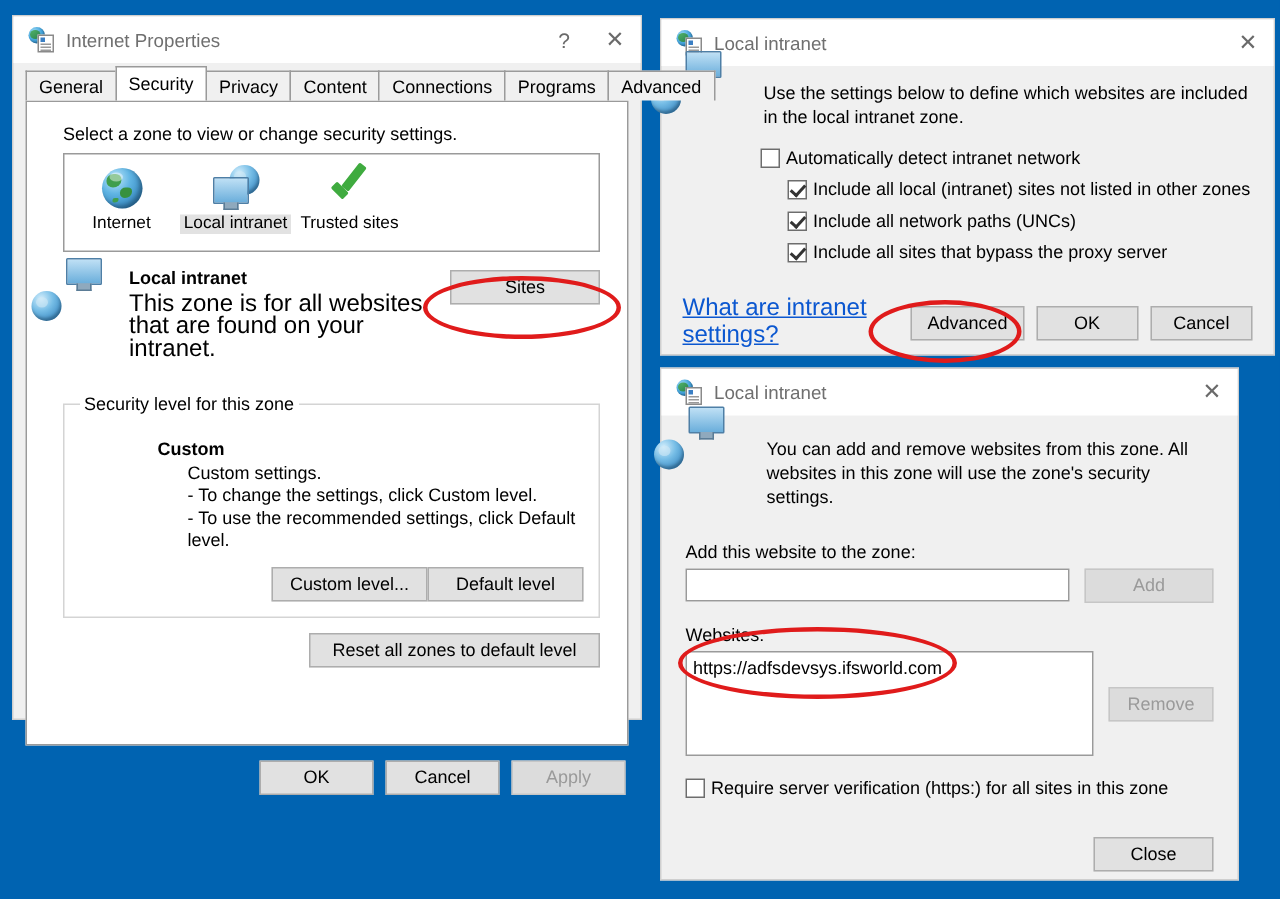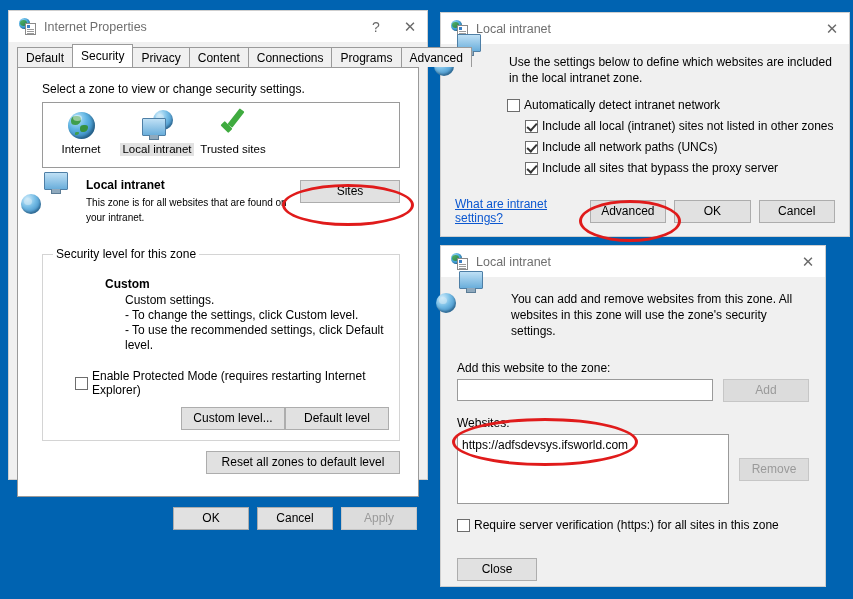--- a/index.html
+++ b/index.html
@@ -215,21 +215,21 @@
     box-shadow: 0 0 0 1px #a81c1c;
   }
 
   
   .zone-detail {
     display:flex; margin: 10px 18px 0 24px; position:relative;
   }
   .zone-detail .zd-ico { width: 44px; padding-top: 16px; }
   .zone-detail .zd-text { flex: 1; }
   .zd-title { font-weight: bold; font-size: 12px; margin-bottom: 3px; }
-  .zd-desc { font-size: 10px; line-height: 15px; }
+  .zd-desc { font-size: 16px; line-height: 15px; }
 
   .btn {
     border: 1px solid #adadad;
     background: #e1e1e1;
     font-family: "Liberation Sans", sans-serif;
     font-size: 12px;
     color: #000;
     padding: 3px 10px;
     text-align: center;
     box-sizing: border-box;
@@ -259,21 +259,21 @@
   .level-btns { display:flex; justify-content:flex-end; gap:0; margin-top:10px; }
   .reset-row { display:flex; justify-content:flex-end; margin: 10px 18px 0 24px; }
 
   .dlg-footer { display:flex; justify-content:flex-end; gap:8px; margin: 10px 10px 0 0; }
 
   
   .body-pad { padding: 10px 14px 10px 14px; }
   .info-row { display:flex; gap:12px; }
   .info-row .info-ico { width:42px; flex:none; padding-top:2px; }
   .info-row .info-text { font-size:12px; line-height:16px; }
-  .link { color:#0b57d0; text-decoration: underline; font-size:12px; }
+  .link { color:#0b57d0; text-decoration: underline; font-size:16px; }
 
   .field-label { font-size:12px; margin-bottom:4px; }
   .textinput {
     border:1px solid #9a9a9a; background:#fff; height:22px;
     box-sizing:border-box; font-size:12px; padding:3px 4px;
   }
   .listbox {
     border:1px solid #9a9a9a; background:#fff;
     box-sizing:border-box; font-size:12px; padding:3px 4px;
   }
@@ -297,21 +297,21 @@
       <span class="globe"></span>
         <span class="sheet"></span>
     </span>
     <span class="title-text">Internet Properties</span>
     <span class="spacer"></span>
     <span class="tb-btn">?</span>
     <span class="tb-btn close">✕</span>
   </div>
 
   <div class="tabstrip">
-    <div class="tab">Default</div>
+    <div class="tab">General</div>
     <div class="tab active">Security</div>
     <div class="tab">Privacy</div>
     <div class="tab">Content</div>
     <div class="tab">Connections</div>
     <div class="tab">Programs</div>
     <div class="tab">Advanced</div>
   </div>
 
   <div class="tabpanel">
 
@@ -356,24 +356,20 @@
     </div>
 
     <fieldset class="group">
       <legend>Security level for this zone</legend>
 
       <div class="level-name">Custom</div>
       <div class="level-desc">Custom settings.</div>
       <div class="level-desc" style="margin-top:0">- To change the settings, click Custom level.</div>
       <div class="level-desc" style="margin-top:0">- To use the recommended settings, click Default level.</div>
 
-      <div class="cb-row">
-        <span class="cbox"></span>
-        <span>Enable Protected Mode (requires restarting Internet Explorer)</span>
-      </div>
 
       <div class="level-btns">
         <div class="btn" style="width:104px">Custom level...</div>
         <div class="btn" style="width:104px">Default level</div>
       </div>
     </fieldset>
 
     <div class="reset-row">
       <div class="btn" style="width:194px">Reset all zones to default level</div>
     </div>
@@ -469,19 +465,19 @@
         <div>https://adfsdevsys.ifsworld.com</div>
       </div>
       <div class="btn disabled" style="width:70px">Remove</div>
     </div>
 
     <div class="cb-row" style="margin-left:0; margin-top:14px;">
       <span class="cbox"></span>
       <span>Require server verification (https:) for all sites in this zone</span>
     </div>
 
-    <div style="display:flex; margin-top:26px;">
+    <div style="display:flex; justify-content:flex-end; margin-top:26px;">
       <div class="btn" style="width:80px;">Close</div>
     </div>
   </div>
 </div>
 
 <div class="ellipse" style="left:452px; top:418px; width:180px; height:42px;"></div>
 
 </body></html>

